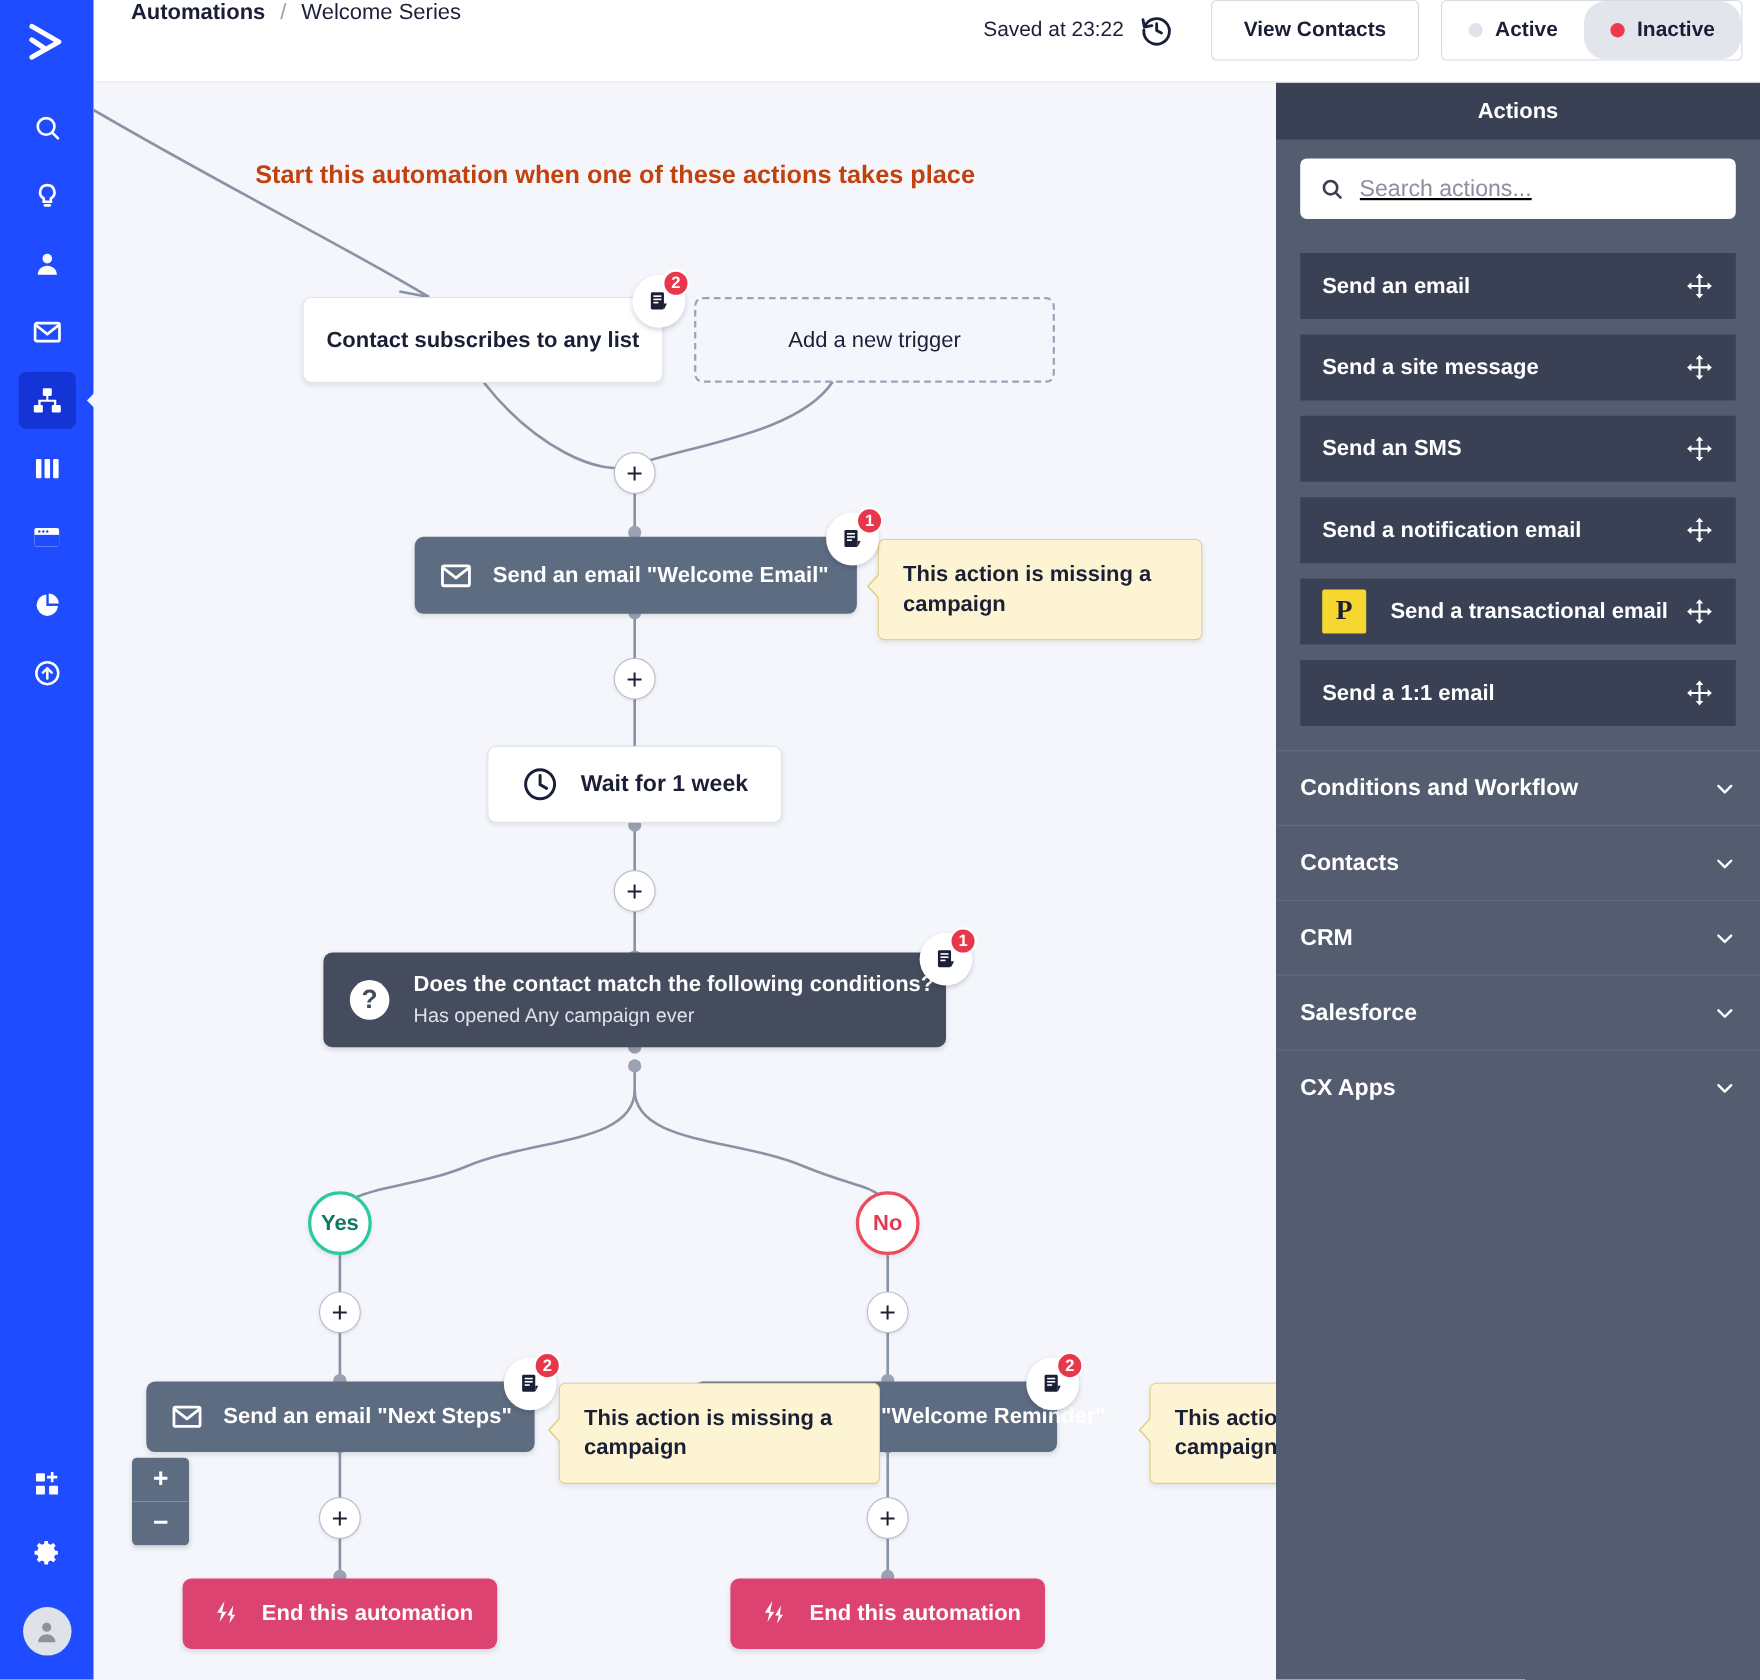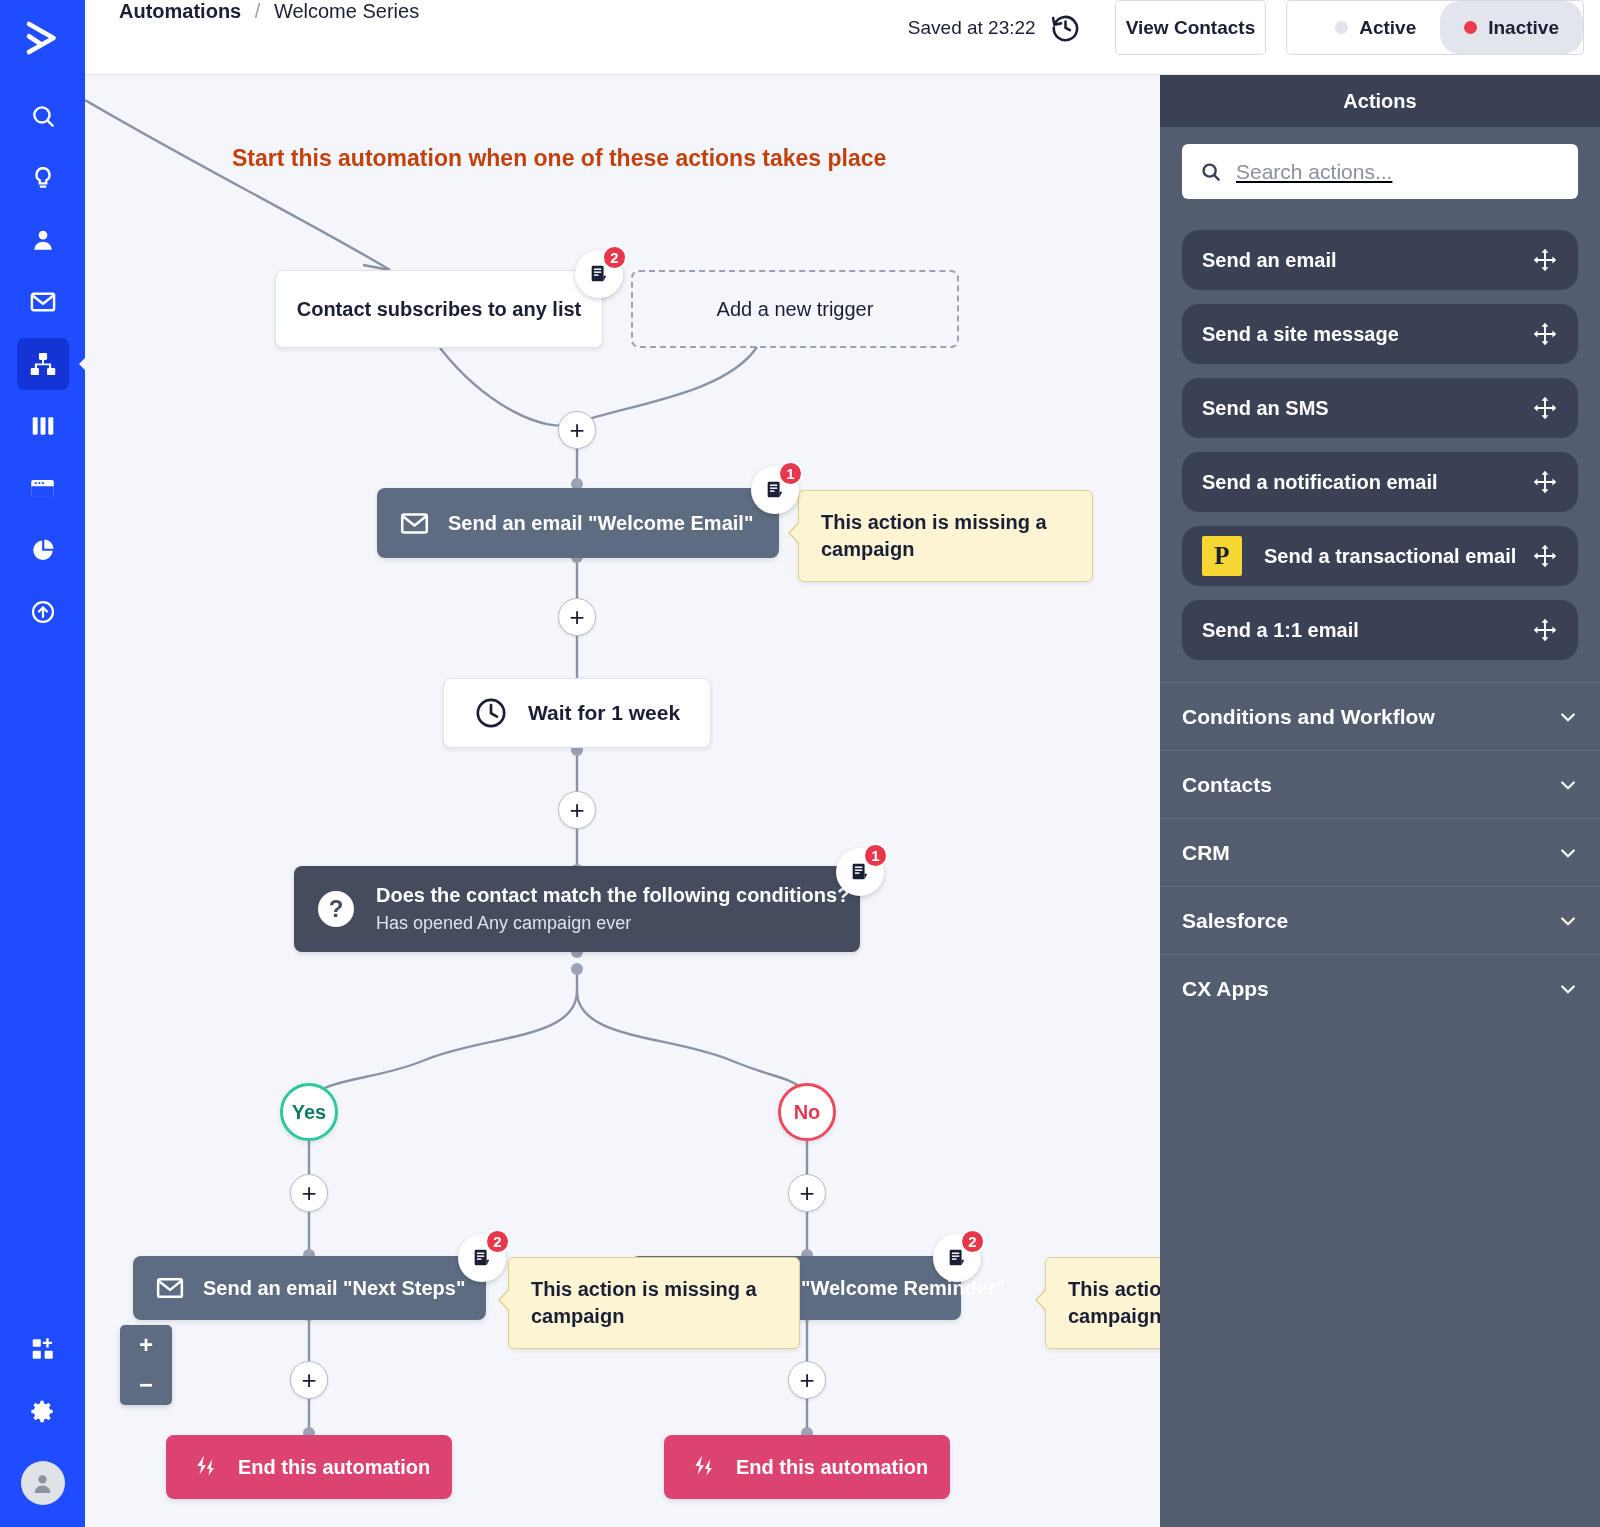--- a/index.html
+++ b/index.html
@@ -45,29 +45,29 @@
     display: flex; align-items: flex-start; z-index: 30;
   }
   #breadcrumb { margin-left: 34px; font-size: 20px; color: #1a1f36; white-space: nowrap; }
   #breadcrumb .crumb-root { font-weight: 700; }
   #breadcrumb .crumb-sep { color: #99a0b0; margin: 0 8px; }
   #breadcrumb .crumb-leaf { font-weight: 400; color: #1a1f36; }
   #topbar-right { margin-left: auto; display: flex; align-items: center; padding-right: 16px; }
   #saved-text { font-size: 19px; color: #1a1f36; white-space: nowrap; }
   #history-icon { margin-left: 14px; color:#1a1f36; display:flex; }
   #view-contacts-btn {
-    margin-left: 34px; height: 55px; padding: 0 10px;
+    margin-left: 34px; height: 55px; padding: 0 29px;
     background:#fff; border:1px solid #d4d9e4; border-radius:5px;
     font-size:19px; font-weight:700; color:#1a1f36; cursor:pointer;
     display:flex; align-items:center; white-space:nowrap;
     font-family:"Liberation Sans",sans-serif;
   }
   #status-toggle {
     margin-left: 20px; height: 55px; display:flex; align-items:stretch;
-    border:1px solid #d4d9e4; border-radius:5px; overflow:hidden;padding-left:24px;
+    border:1px solid #d4d9e4; border-radius:5px; overflow:hidden;
   }
   .toggle-seg {
     display:flex; align-items:center; padding: 0 24px; cursor:pointer;
     font-size:19px; font-weight:700; color:#1a1f36; white-space:nowrap;
   }
   .toggle-seg.off { background:#fff; }
   .toggle-seg.on  { background:#e2e5ec;border-radius:20px; }
   .dot { width:13px; height:13px; border-radius:50%; margin-right:11px; flex:0 0 auto; }
 
   
@@ -209,21 +209,21 @@
   }
   #actions-search input::placeholder { color:#8a90a0; }
 
   .group-header {
     height:56px; background:#3a4154; display:flex; align-items:center;
     padding:0 22px; color:#fff; font-size:21px; font-weight:700; cursor:pointer;
   }
   .group-header .chev { margin-left:auto; display:flex; }
   .group-body { background:#545c70; padding:14px 22px 8px 22px; }
   .action-item {
-    background:#3a4154; border-radius:17px; min-height:60px; margin-bottom:14px;
+    background:#3a4154; border-radius:1px; min-height:60px; margin-bottom:14px;
     display:flex; align-items:center; padding:0 20px; cursor:grab;
   }
   .action-item .ai-label { font-size:20px; font-weight:700; color:#fff; white-space:nowrap; }
   .action-item .ai-drag { margin-left:auto; color:#fff; display:flex; flex:0 0 auto; }
   .ai-badge {
     width:40px; height:40px; background:#f6d731; border-radius:2px;
     display:flex; align-items:center; justify-content:center;
     color:#1a1f36; font-size:25px; font-weight:700; margin-right:22px; flex:0 0 auto;
     font-family:"Liberation Serif", serif;
   }

